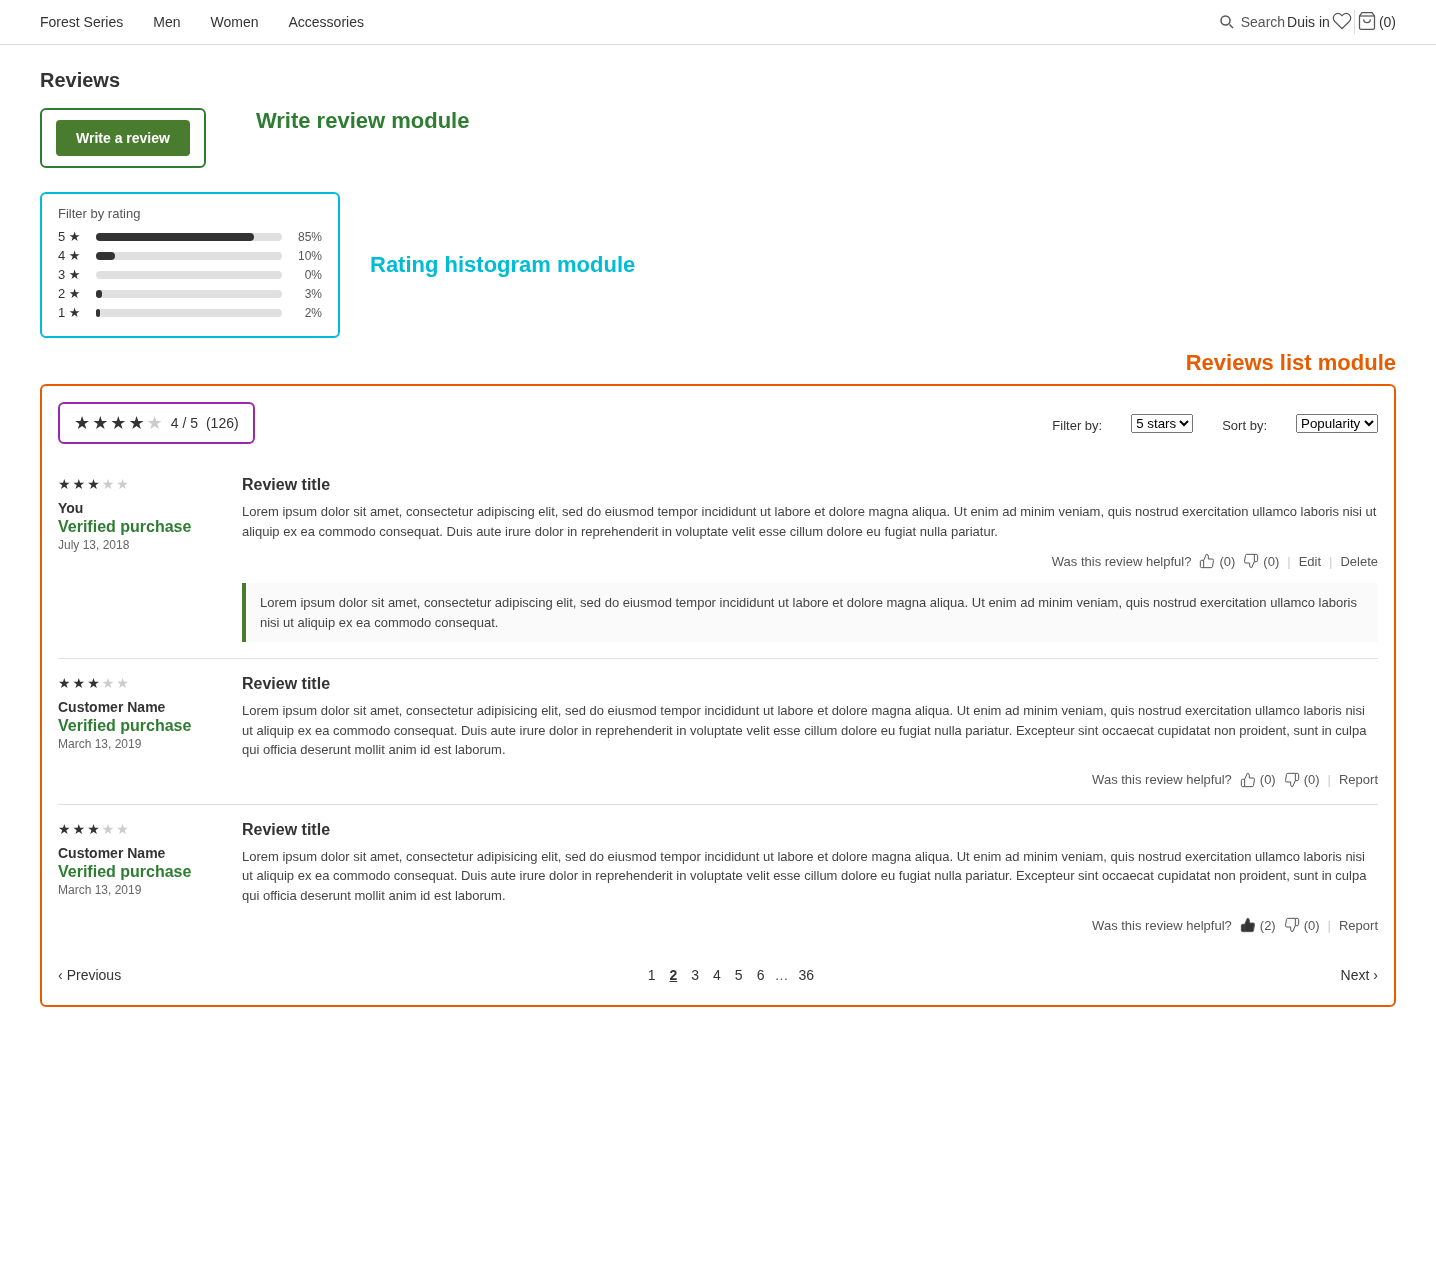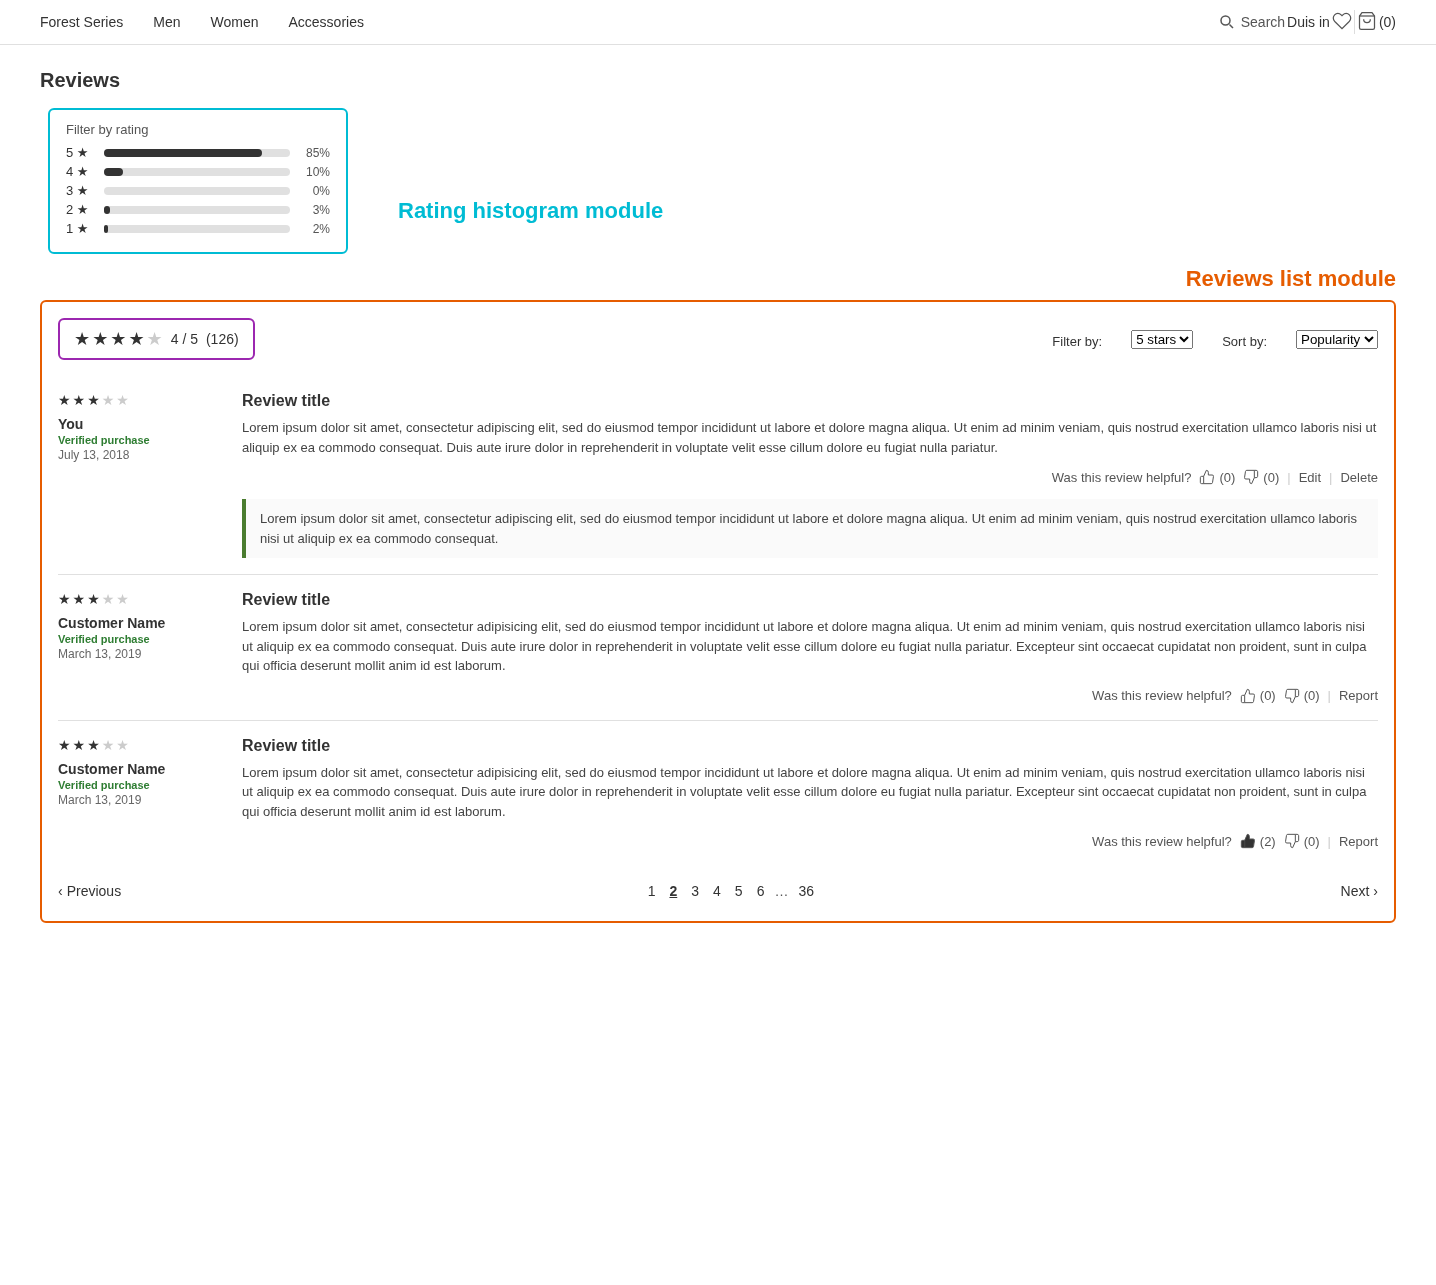--- a/index.html
+++ b/index.html
@@ -81,21 +81,21 @@
     .rating-score { font-size: 14px; color: #333; }
     .review-count { font-size: 14px; color: #333; }
 
     
     .review-card { border-top: 1px solid #e0e0e0; padding: 16px 0; }
     .review-card:first-child { border-top: none; }
     .review-layout { display: flex; gap: 24px; }
     .review-left { min-width: 160px; max-width: 180px; }
     .review-right { flex: 1; }
     .reviewer-name { font-weight: bold; font-size: 14px; margin-top: 8px; }
-    .verified { color: #2e7d32; font-size: 11px; font-weight: bold; margin-top: 2px; }
+    .verified { color: #2e7d32; font-size: 16px; font-weight: bold; margin-top: 2px; }
     .review-date { font-size: 12px; color: #666; margin-top: 2px; }
     .review-title { font-weight: bold; font-size: 16px; margin-bottom: 8px; }
     .review-body { font-size: 13px; color: #444; line-height: 1.5; }
     .review-actions { display: flex; align-items: center; justify-content: flex-end; gap: 8px; margin-top: 12px; font-size: 13px; color: #555; }
     .review-actions .action-link { cursor: pointer; color: #555; text-decoration: none; }
     .review-actions .sep { color: #ccc; }
     .helpful-btn { display: flex; align-items: center; gap: 4px; cursor: pointer; }
     .helpful-btn svg { width: 16px; height: 16px; }
 
     
@@ -112,21 +112,21 @@
       padding: 16px 0 4px;
     }
     .pag-prev, .pag-next { display: flex; align-items: center; gap: 4px; cursor: pointer; font-size: 14px; color: #333; }
     .pag-pages { display: flex; align-items: center; gap: 6px; font-size: 14px; }
     .pag-page { cursor: pointer; padding: 2px 4px; color: #333; }
     .pag-page.active { text-decoration: underline; font-weight: bold; }
     .pag-ellipsis { color: #555; }
 
     
     .module-row-1 { display: flex; align-items: flex-start; gap: 20px; margin-bottom: 12px; }
-    .module-row-2 { display: flex; align-items: center; gap: 20px; margin-bottom: 12px; margin-left: 8px; }
+    .module-row-2 { display: flex; align-items: flex-start; margin-bottom: 12px; }
     .right-labels { flex: 1; }
   </style>
 </head>
 <body>
 
 <nav class="navbar">
   <div class="nav-left">
     <a>Forest Series</a>
     <a>Men</a>
     <a>Women</a>
@@ -154,20 +154,26 @@
         <path d="M16 10a4 4 0 0 1-8 0"></path>
       </svg>
     </span>
     <span>(0)</span>
   </div>
 </nav>
 
 <div class="main">
   <div class="page-title">Reviews</div>
 
+  <div class="module-row-1">
+    <div class="write-review-box">
+      <button class="write-review-btn">Write a review</button>
+    </div>
+    <div class="write-review-label">Write review module</div>
+  </div>
 
   <div class="module-row-2">
     <div class="histogram-box">
       <div class="histogram-label-title">Filter by rating</div>
       <div id="histogram-bars">
           <div class="hist-row">
     <span style="width:30px;font-size:13px;">5 ★</span>
     <div class="hist-bar-bg">
       <div class="hist-bar-fill" style="width:85%"></div>
     </div>

